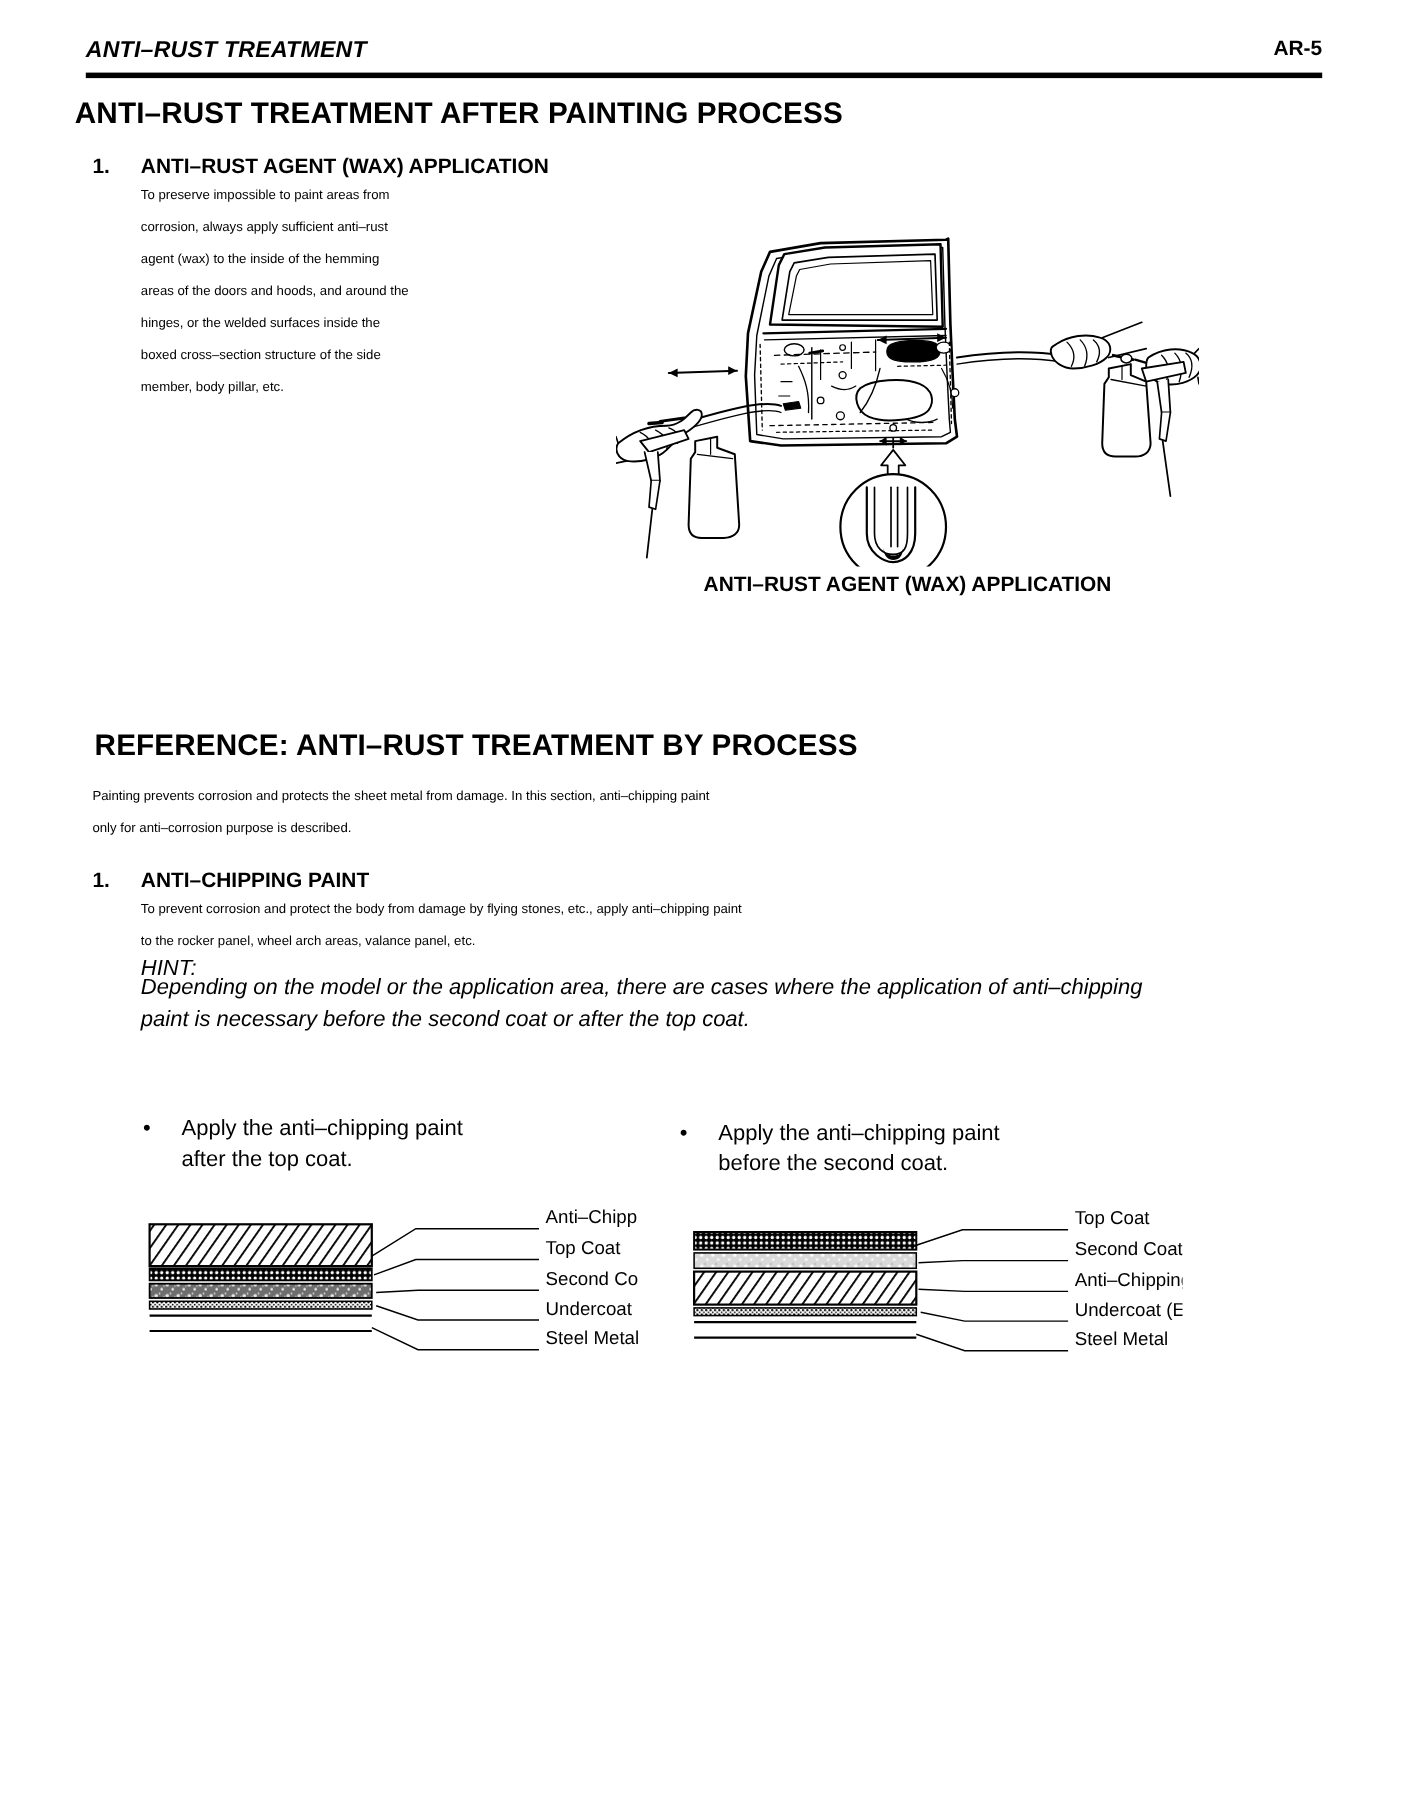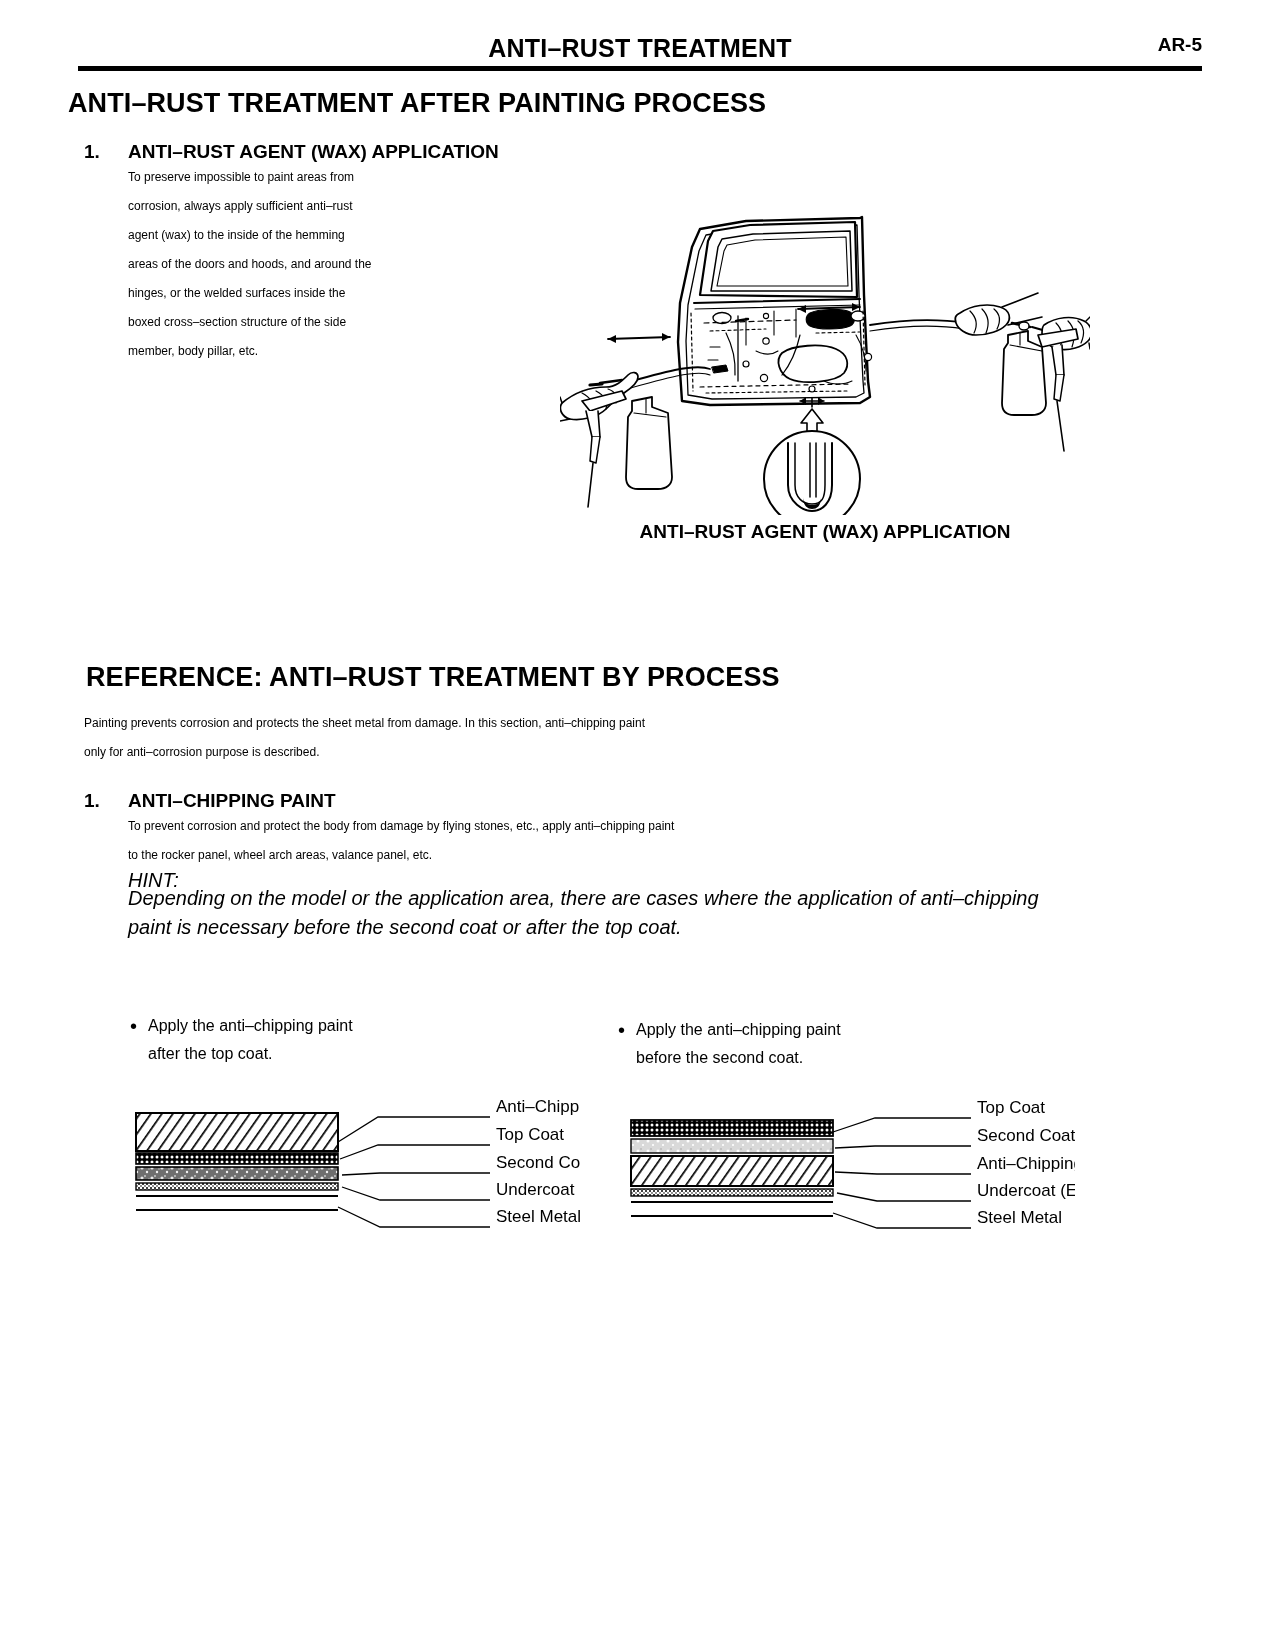--- a/index.html
+++ b/index.html
@@ -12,22 +12,22 @@
     overflow:hidden;
   }
 
   
   .page-header {
     position:absolute; top:34px; left:78px; width:1124px;
     height:30px;
   }
   .hdr-title {
     position:absolute; left:0; right:0; top:0;
-    text-align:center;
-    font-weight:bold; font-size:25px; letter-spacing:0.2px;
+    text-align:left;
+    font-weight:bold; font-size:21px; letter-spacing:0.2px;font-style:italic;
   }
   .hdr-page {
     position:absolute; right:0; top:0;
     font-weight:bold; font-size:19px;
   }
   .hdr-rule {
     position:absolute; top:66px; left:78px; width:1124px; height:5px;
     background:#000;
   }
 
@@ -72,21 +72,21 @@
     position:absolute; left:560px; top:521px; width:530px;
     text-align:center; font-weight:bold; font-size:19px;
   }
 
   
   .bullet-block { position:absolute; }
   .bullet-row { display:flex; }
   .bullet-dot {
     width:18px; font-size:20px; line-height:28px; flex:none;
   }
-  .bullet-text { font-size:16px; line-height:28px; white-space:pre-line; }
+  .bullet-text { font-size:20px; line-height:28px; white-space:pre-line;margin-left:17px; }
 
   #bullet-left  { left:130px; top:1012px; width:430px; }
   #bullet-right { left:618px; top:1016px; width:430px; }
 
   .layer-fig { position:absolute; }
   #layers-left  { left:130px; top:1095px; width:450px; height:145px; }
   #layers-right { left:625px; top:1098px; width:450px; height:145px; }
   .layer-fig svg { display:block; }
   .lyr-label {
     font-family:"Liberation Sans", sans-serif;

